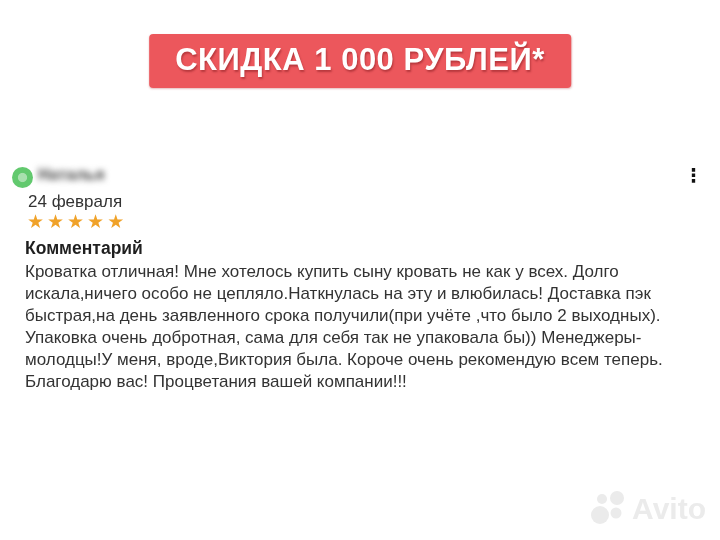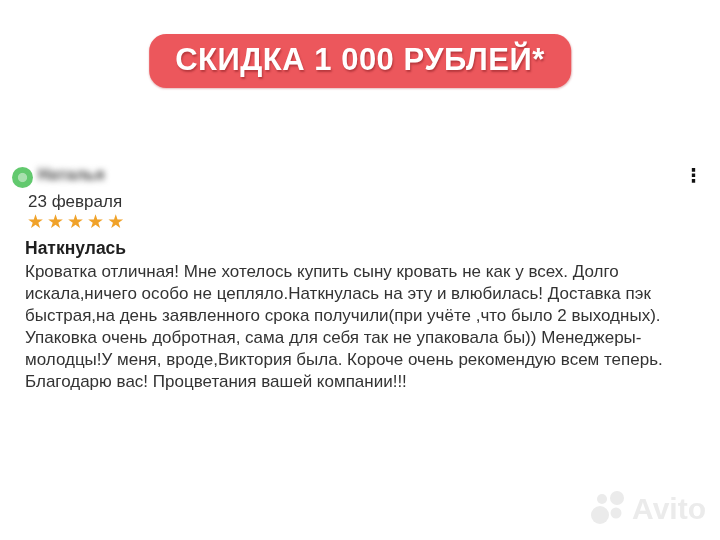--- a/index.html
+++ b/index.html
@@ -15,21 +15,21 @@
   }
 
   
   .banner {
     position: absolute;
     top: 34px;
     left: 50%;
     transform: translateX(-50%);
     background: #ec575c;
     color: #ffffff;
-    border-radius: 17px;
+    border-radius: 4px;
     padding: 8px 26px 10px 26px;
     font-size: 31px;
     font-weight: bold;
     letter-spacing: 0.5px;
     white-space: nowrap;
     text-shadow: 1px 2px 2px rgba(120, 20, 25, 0.45);
     box-shadow: 0 1px 2px rgba(180, 60, 65, 0.35);
   }
 
   
@@ -130,27 +130,27 @@
   <div class="banner">СКИДКА 1 000 РУБЛЕЙ*</div>
 
   <div class="review">
 
     <div class="avatar"></div>
 
     <div class="reviewer-name">Наталья</div>
 
     <div class="kebab">⋮</div>
 
-    <div class="review-date">23 февраля</div>
+    <div class="review-date">24 февраля</div>
 
     <div class="rating-row">
       <span class="stars">★★★★★</span>
     </div>
 
-    <div class="comment-label">Наткнулась</div>
+    <div class="comment-label">Комментарий</div>
 
     <div class="comment-text">Кроватка отличная! Мне хотелось купить сыну кровать не как у всех. Долго искала,ничего особо не цепляло.Наткнулась на эту и влюбилась! Доставка пэк быстрая,на день заявленного срока получили(при учёте ,что было 2 выходных). Упаковка очень добротная, сама для себя так не упаковала бы)) Менеджеры- молодцы!У меня, вроде,Виктория была. Короче очень рекомендую всем теперь. Благодарю вас! Процветания вашей компании!!!</div>
   </div>
 
   <div class="watermark">
     <svg width="38" height="38" viewBox="0 0 38 38">
       <circle cx="12" cy="9" r="5" fill="#ebebeb"></circle>
       <circle cx="27" cy="8" r="7" fill="#ebebeb"></circle>
       <circle cx="10" cy="25" r="9" fill="#ebebeb"></circle>
       <circle cx="26" cy="23" r="5.5" fill="#ebebeb"></circle>

